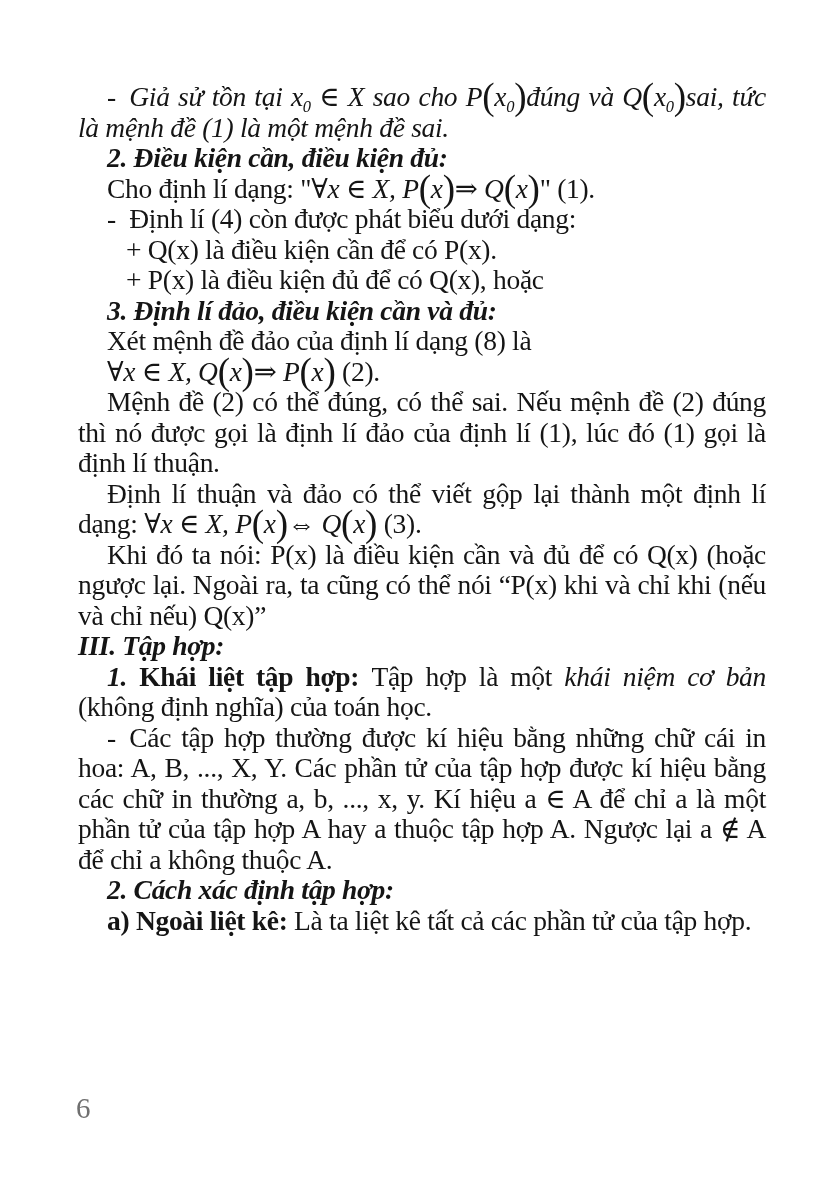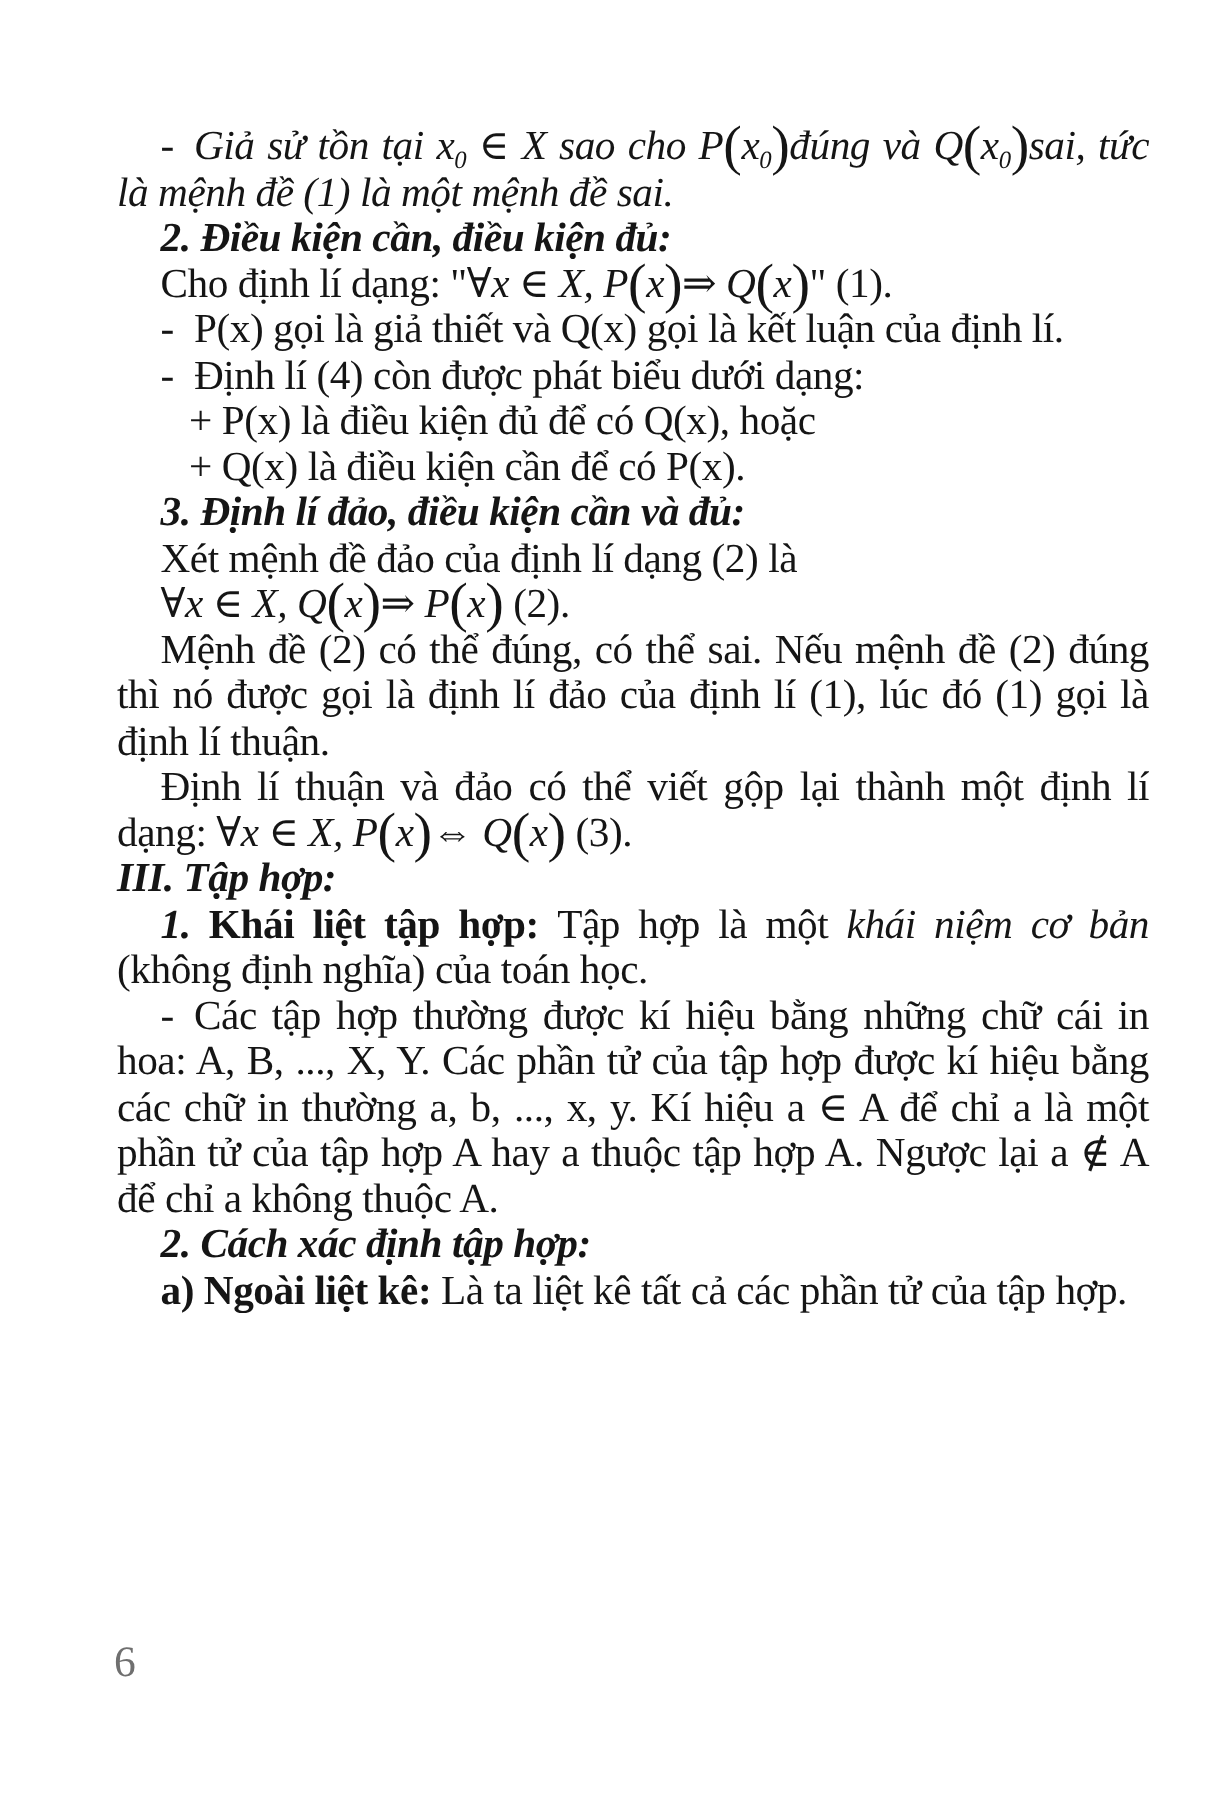--- a/index.html
+++ b/index.html
@@ -62,29 +62,29 @@
   }
 </style>
 </head>
 <body>
 
 <div class="page">
   <div class="text-block">
       <p class="para indent"><span class="rn it">- Giả sử tồn tại </span><span class="rn mt">x</span><sub class="sb">0</sub><span class="rn mt"> ∈ X </span><span class="rn it">sao cho </span><span class="rn mt">P</span><span class="rn pr">(</span><span class="rn mt">x</span><sub class="sb">0</sub><span class="rn pr">)</span><span class="rn it">đúng và </span><span class="rn mt">Q</span><span class="rn pr">(</span><span class="rn mt">x</span><sub class="sb">0</sub><span class="rn pr">)</span><span class="rn it">sai, tức là mệnh đề (1) là một mệnh đề sai.</span></p>
       <p class="para indent"><span class="rn bi">2. Điều kiện cần, điều kiện đủ:</span></p>
       <p class="para indent gap-sm"><span class="rn">Cho định lí dạng: "</span><span class="rn mt">∀x ∈ X, P</span><span class="rn pr">(</span><span class="rn mt">x</span><span class="rn pr">)</span><span class="rn mt">⇒ Q</span><span class="rn pr">(</span><span class="rn mt">x</span><span class="rn pr">)</span><span class="rn">" (1).</span></p>
-      <p class="para indent"><span class="rn">- P(x) gọi là giả thiết và Q(x) gọi là kết luận của định lí.</span></p>
       <p class="para indent"><span class="rn">- Định lí (4) còn được phát biểu dưới dạng:</span></p>
+      <p class="para plus"><span class="rn">+ Q(x) là điều kiện cần để có P(x).</span></p>
       <p class="para plus"><span class="rn">+ P(x) là điều kiện đủ để có Q(x), hoặc</span></p>
-      <p class="para plus"><span class="rn">+ Q(x) là điều kiện cần để có P(x).</span></p>
       <p class="para indent"><span class="rn bi">3. Định lí đảo, điều kiện cần và đủ:</span></p>
-      <p class="para indent"><span class="rn">Xét mệnh đề đảo của định lí dạng (2) là</span></p>
+      <p class="para indent"><span class="rn">Xét mệnh đề đảo của định lí dạng (8) là</span></p>
       <p class="para indent gap-md"><span class="rn mt">∀x ∈ X, Q</span><span class="rn pr">(</span><span class="rn mt">x</span><span class="rn pr">)</span><span class="rn mt">⇒ P</span><span class="rn pr">(</span><span class="rn mt">x</span><span class="rn pr">)</span><span class="rn"> (2).</span></p>
       <p class="para indent gap-top"><span class="rn">Mệnh đề (2) có thể đúng, có thể sai. Nếu mệnh đề (2) đúng thì nó được gọi là định lí đảo của định lí (1), lúc đó (1) gọi là định lí thuận.</span></p>
       <p class="para indent gap-bot"><span class="rn">Định lí thuận và đảo có thể viết gộp lại thành một định lí dạng: </span><span class="rn mt">∀x ∈ X, P</span><span class="rn pr">(</span><span class="rn mt">x</span><span class="rn pr">)</span><span class="rn mt">⇔ Q</span><span class="rn pr">(</span><span class="rn mt">x</span><span class="rn pr">)</span><span class="rn"> (3).</span></p>
+      <p class="para indent gap-top"><span class="rn">Khi đó ta nói: P(x) là điều kiện cần và đủ để có Q(x) (hoặc ngược lại. Ngoài ra, ta cũng có thể nói “P(x) khi và chỉ khi (nếu và chỉ nếu) Q(x)”</span></p>
       <p class="para"><span class="rn bi">III. Tập hợp:</span></p>
       <p class="para indent"><span class="rn bi">1. </span><span class="rn bd">Khái liệt tập hợp: </span><span class="rn">Tập hợp là một </span><span class="rn it">khái niệm cơ bản</span><span class="rn"> (không định nghĩa) của toán học.</span></p>
       <p class="para indent"><span class="rn">- Các tập hợp thường được kí hiệu bằng những chữ cái in hoa: A, B, ..., X, Y. Các phần tử của tập hợp được kí hiệu bằng các chữ in thường a, b, ..., x, y. Kí hiệu a ∈ A để chỉ a là một phần tử của tập hợp A hay a thuộc tập hợp A. Ngược lại a ∉ A để chỉ a không thuộc A.</span></p>
       <p class="para indent"><span class="rn bi">2. Cách xác định tập hợp:</span></p>
       <p class="para indent"><span class="rn bd">a) Ngoài liệt kê: </span><span class="rn">Là ta liệt kê tất cả các phần tử của tập hợp.</span></p>
     </div>
   <div class="page-number">6</div>
 </div>
 
 </body></html>

